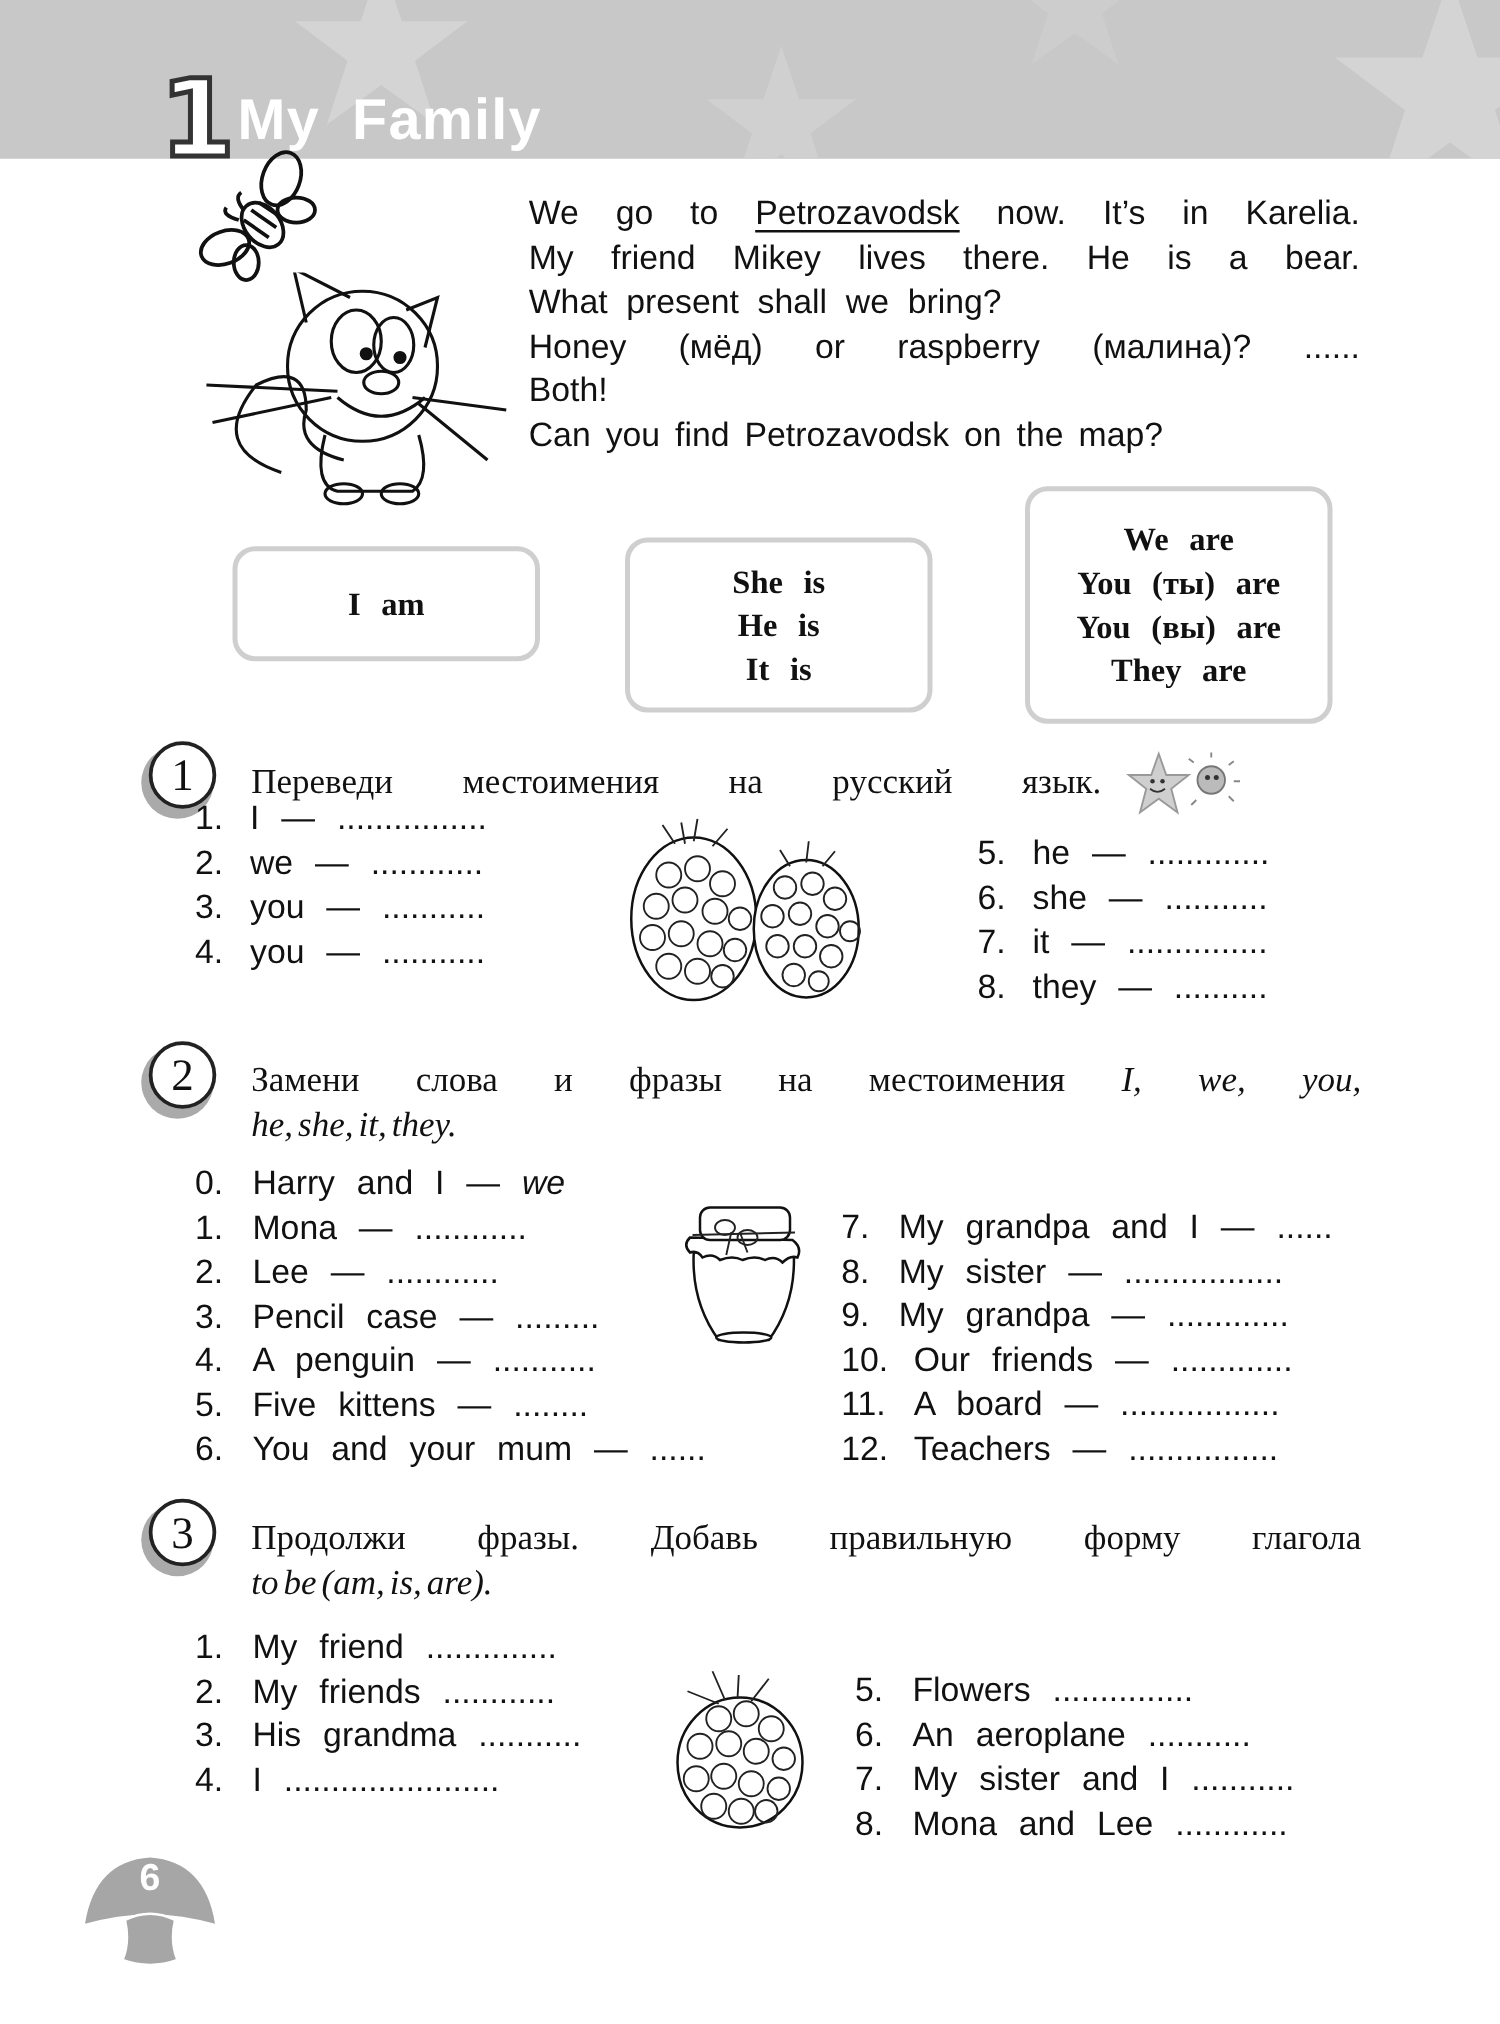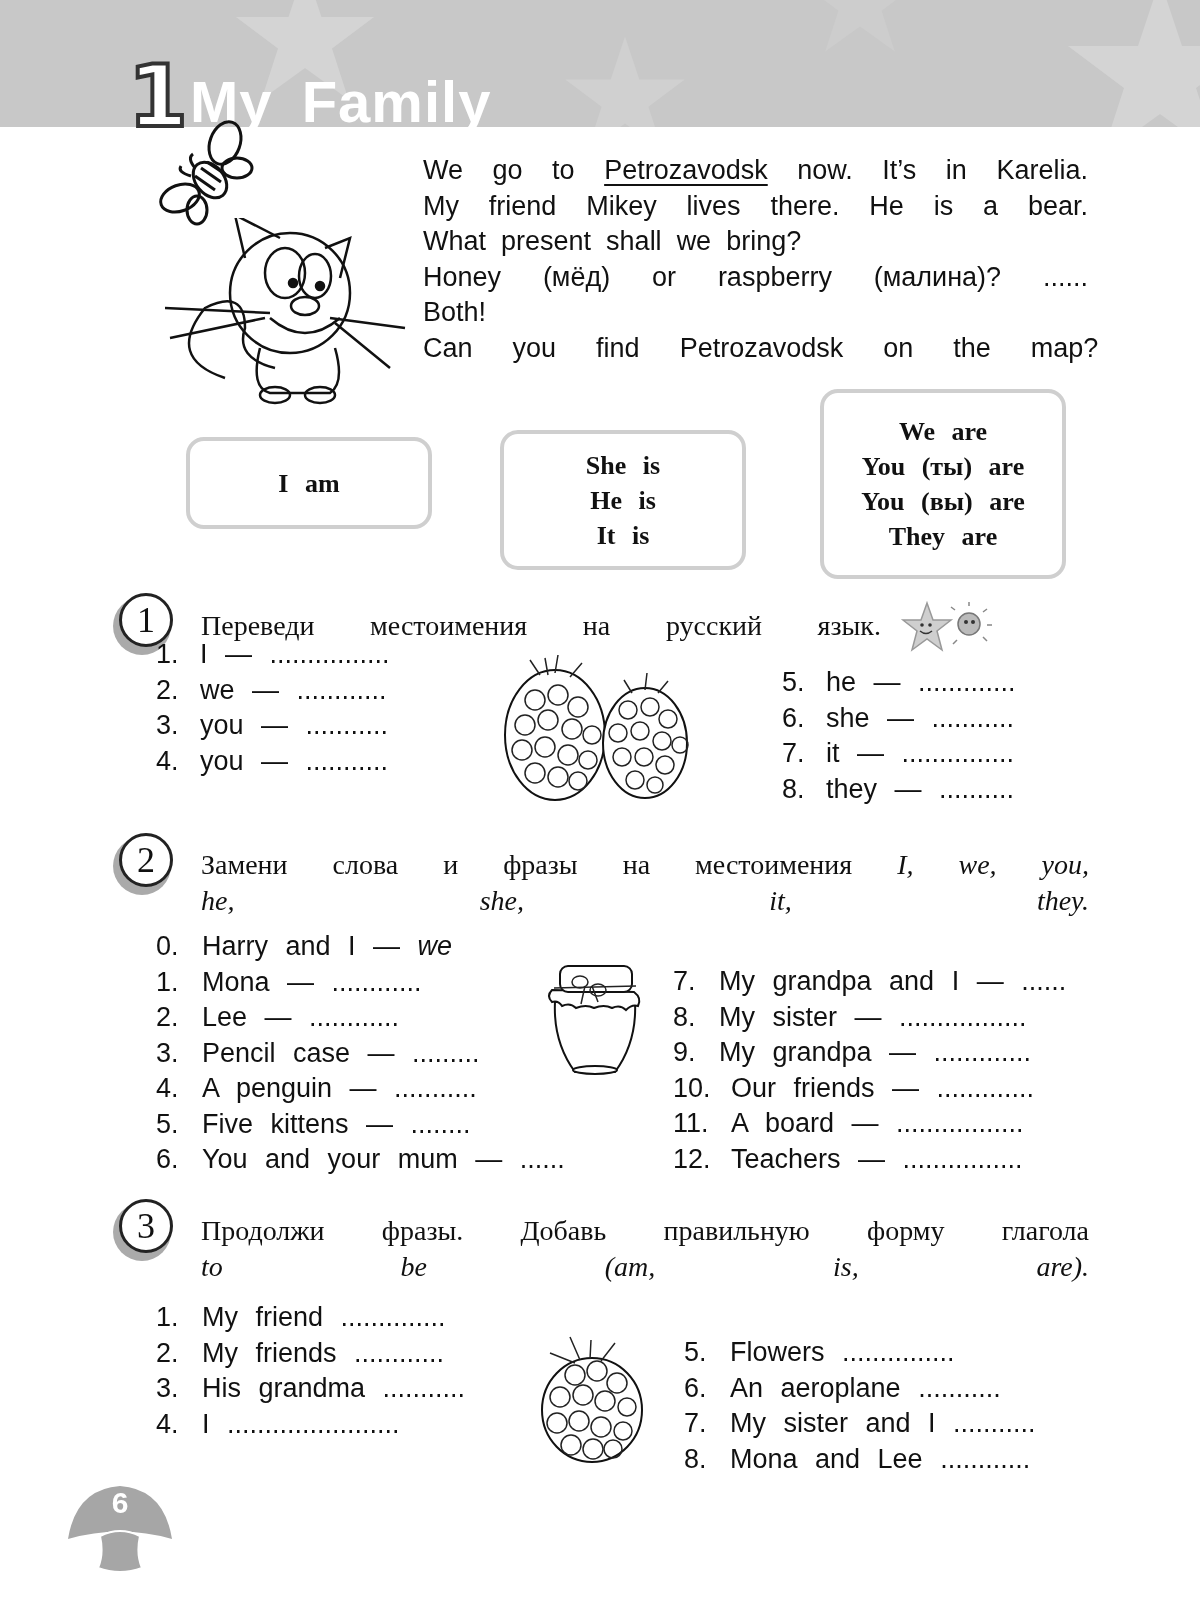--- a/index.html
+++ b/index.html
@@ -1,32 +1,32 @@
 <!DOCTYPE html>
 <html><head>
 <meta charset="utf-8">
 <style>
   html, body { margin:0; padding:0; background:#fff; }
   body { width:1200px; height:1619px; position:relative; overflow:hidden; font-family:"Liberation Sans", sans-serif; color:#111; }
   .header-band { position:absolute; left:0; top:0; width:1200px; height:127px; background:#c8c8c8; overflow:hidden; }
   .star { position:absolute; }
   .chapter-num { position:absolute; left:128px; top:58px; font-family:"DejaVu Sans", sans-serif; font-weight:bold; font-size:86px; line-height:76px; color:#fff; -webkit-text-stroke:4px #333; }
-  .chapter-title { position:absolute; left:190px; top:68px; font-family:"Liberation Sans", sans-serif; font-weight:bold; font-size:58px; color:#fff; letter-spacing:1px; word-spacing:12px; }
+  .chapter-title { position:absolute; left:190px; top:68px; font-family:"Liberation Sans", sans-serif; font-weight:bold; font-size:46px; color:#fff; letter-spacing:1px; word-spacing:12px; }
   .illus { position:absolute; }
   .intro { position:absolute; left:423px; top:153px; width:665px; font-size:27px; line-height:35.5px; }
   .intro .line { display:flex; justify-content:space-between; white-space:nowrap; }
   .intro .line.left { justify-content:flex-start; gap:15px; }
   .intro u { text-decoration:underline; text-underline-offset:5px; }
   .box { position:absolute; border:4px solid #cfcfcf; border-radius:18px; background:#fff; display:flex; flex-direction:column; align-items:center; justify-content:center; font-family:"Liberation Serif", serif; font-weight:bold; font-size:26px; line-height:35px; word-spacing:10px; }
   .ex-badge { position:absolute; width:56px; height:56px; }
   .ex-badge .shadow { position:absolute; left:-6px; top:4px; width:58px; height:58px; border-radius:50%; background:#aaa; }
   .ex-badge .circle { position:absolute; left:0; top:0; width:54px; height:54px; border-radius:50%; border:3px solid #222; background:#fff; font-family:"Liberation Serif", serif; font-size:36px; display:flex; align-items:center; justify-content:center; box-sizing:border-box; }
   .ex-title { position:absolute; left:201px; font-family:"Liberation Serif", serif; font-size:28px; line-height:36px; width:888px; }
   .ex-title .line { display:flex; justify-content:space-between; white-space:nowrap; }
-  .ex-title .line.left { justify-content:space-between; gap:20px; }
+  .ex-title .line.left { justify-content:flex-start; gap:4px; }
   .ex-title i { font-style:italic; }
   .list { position:absolute; font-size:27px; line-height:35.5px; }
   .list .row { white-space:nowrap; word-spacing:10px; }
   .list .num { display:inline-block; }
   i.ans { font-style:italic; }
   .page-num { position:absolute; left:66px; top:1484px; width:108px; height:90px; }
 </style>
 </head>
 <body>
 
@@ -111,21 +111,21 @@
     <span>Honey</span>
     <span>(мёд)</span>
     <span>or</span>
     <span>raspberry</span>
     <span>(малина)?</span>
     <span>......</span>
   </div>
   <div class="line left">
     <span>Both!</span>
   </div>
-  <div class="line left" style="gap:40px">
+  <div class="line left" style="gap:12px">
     <span>Can</span>
     <span>you</span>
     <span>find</span>
     <span>Petrozavodsk</span>
     <span>on</span>
     <span>the</span>
     <span>map?</span>
   </div>
 </div>
 

